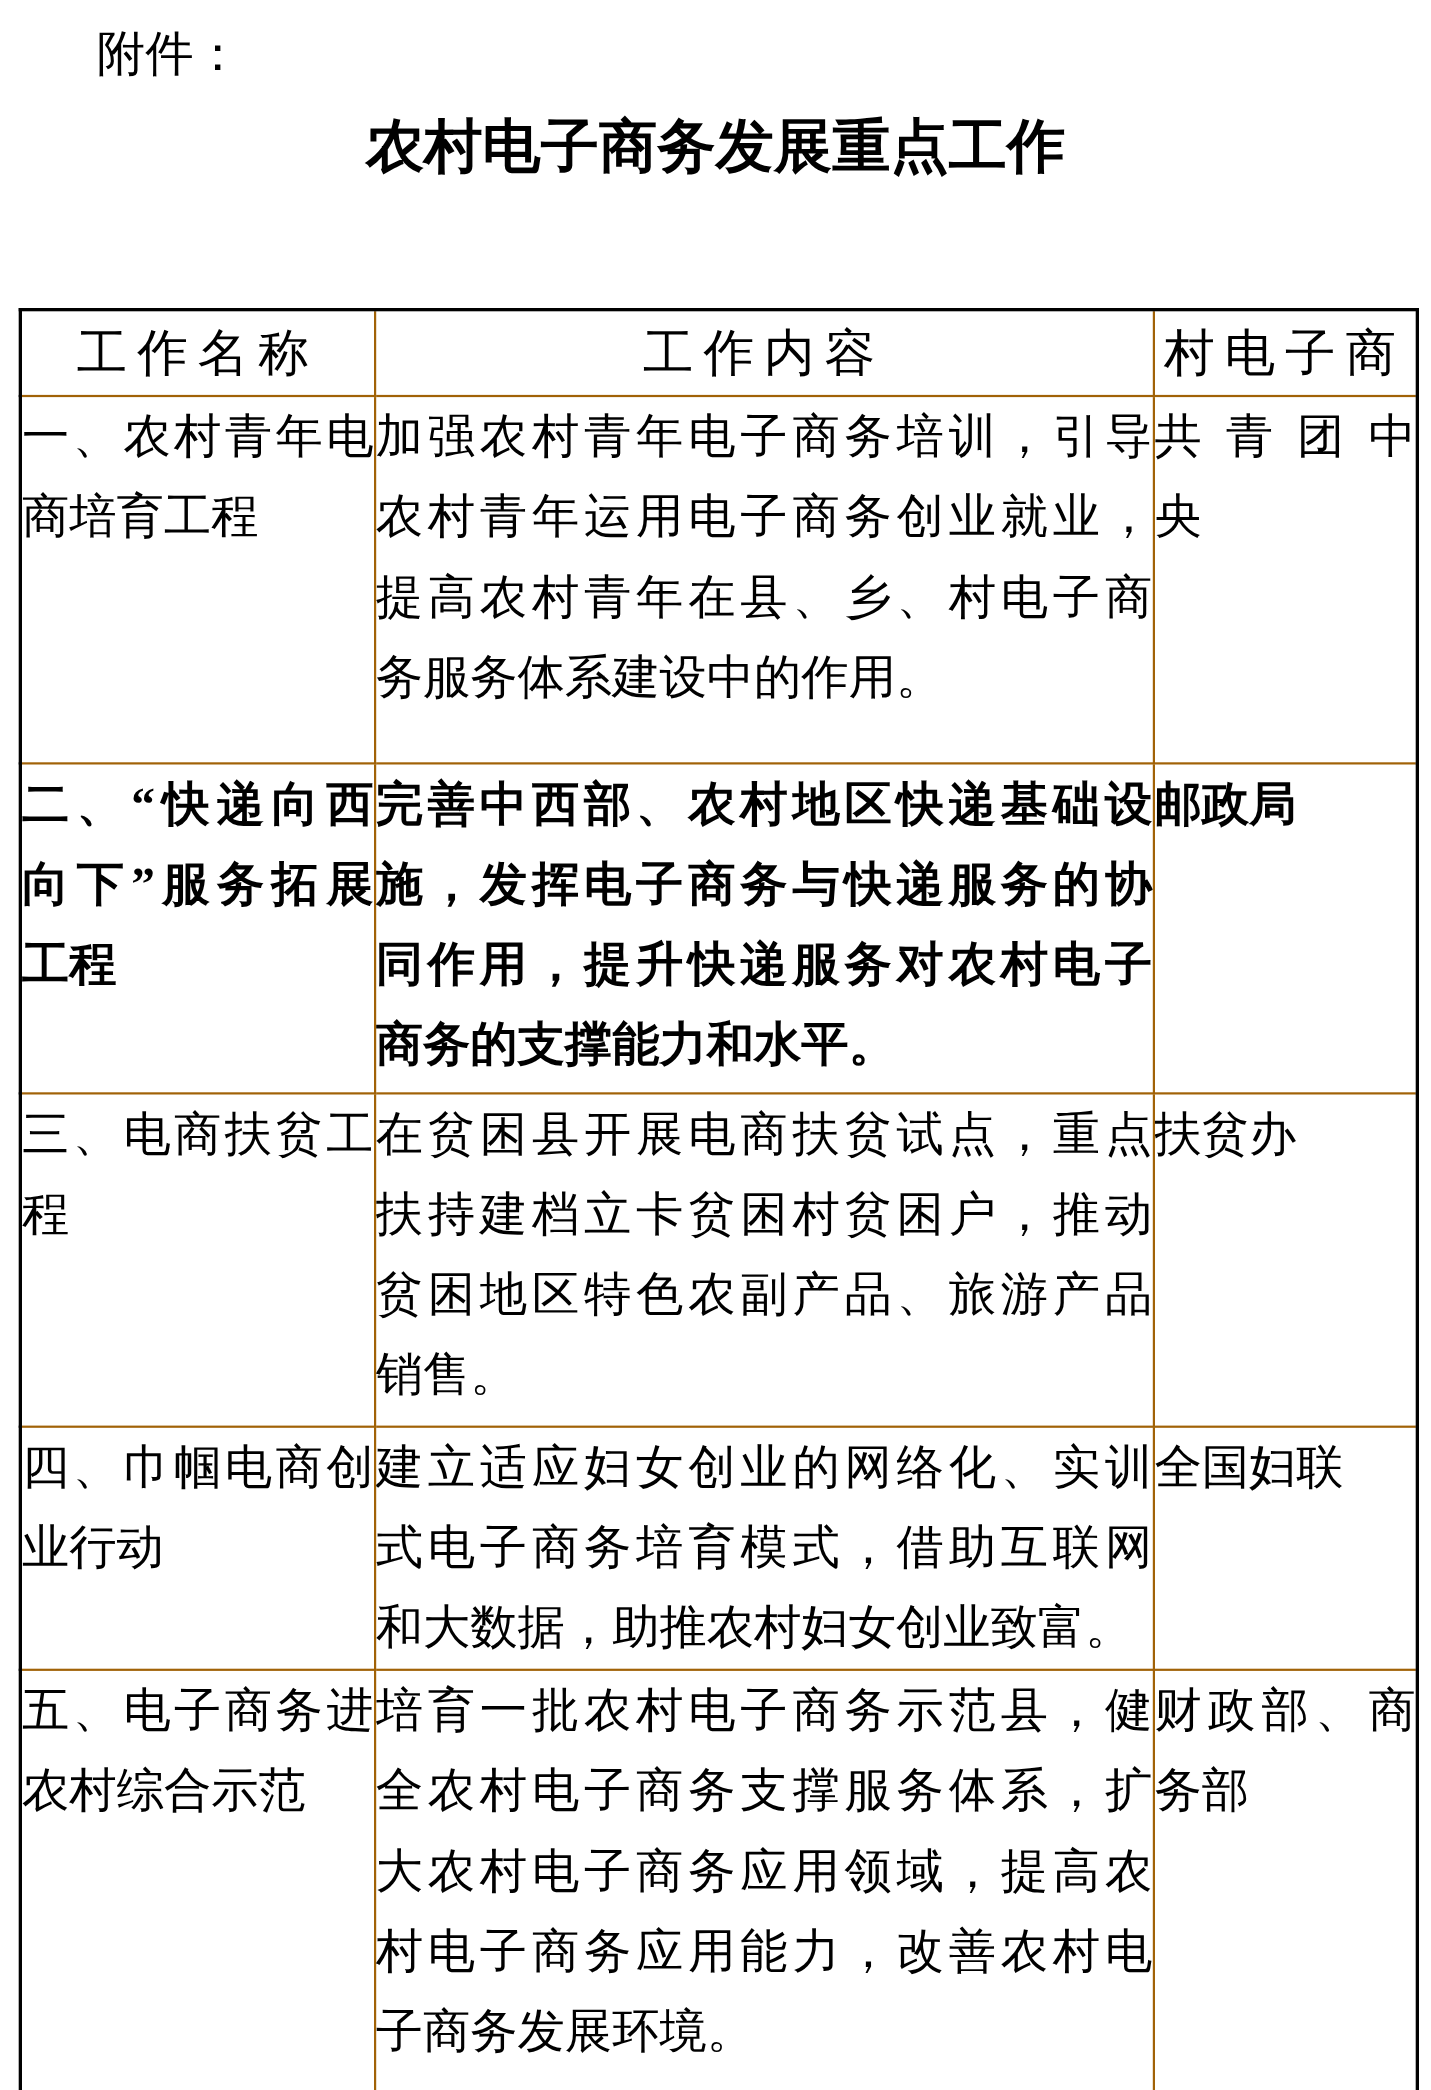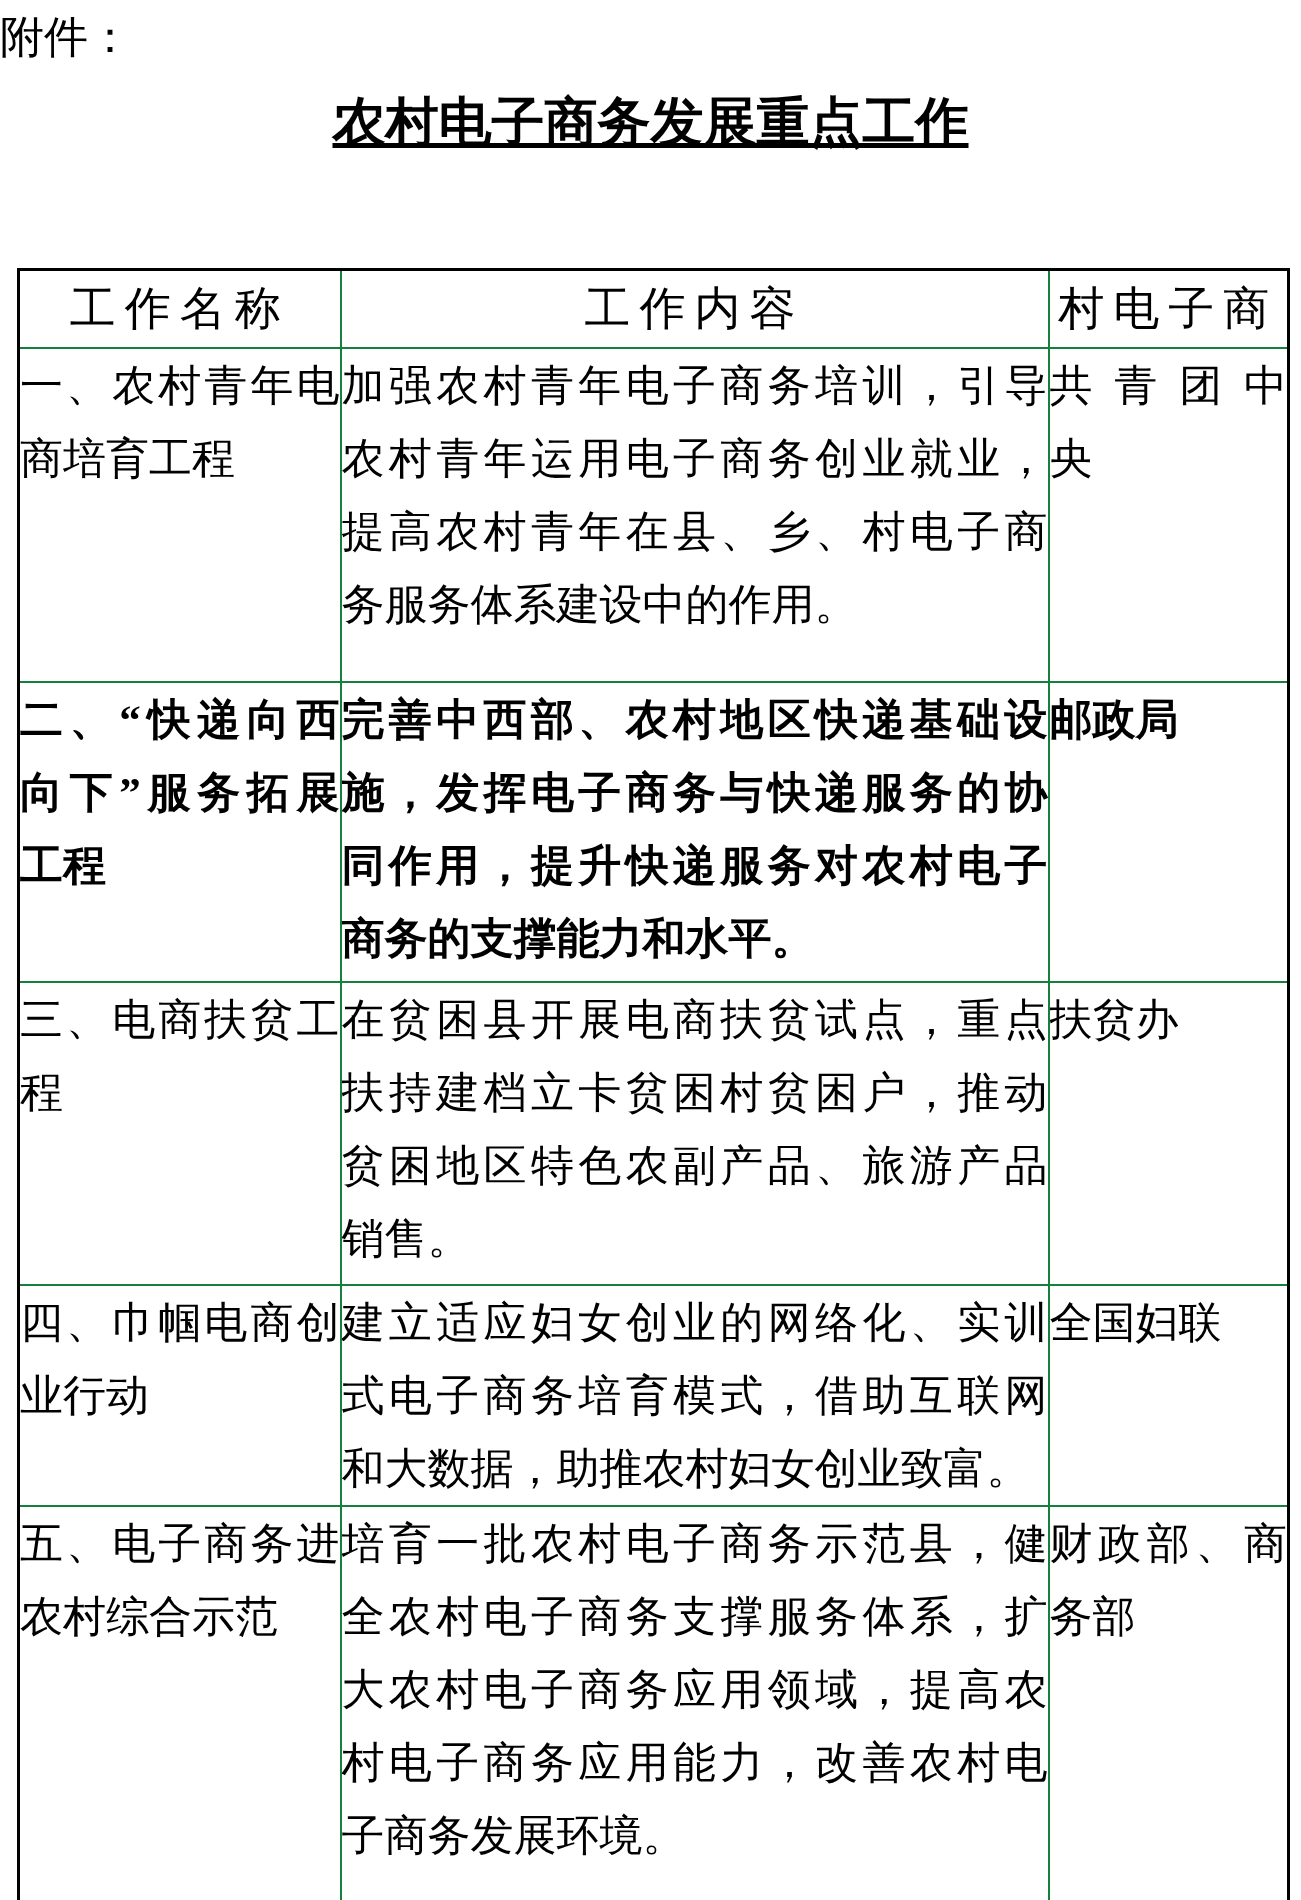--- a/index.html
+++ b/index.html
@@ -4,42 +4,42 @@
 <style>
   * { box-sizing: border-box; }
   html, body {
     margin: 0; padding: 0;
     width: 1301px; height: 1900px;
     background: #ffffff;
     color: #000000;
     font-family: "Liberation Serif", serif;
   }
   .attachment-label {
-    padding-top: 12px;
+    padding-top: 24px;
+    margin-left: 88px;
     font-size: 44px;
     line-height: 52px;
   }
   .doc-title {
     margin-top: 28px;
     text-align: center;
     font-size: 53px;
     font-weight: bold;
     line-height: 60px;
-    text-decoration: underline;
   }
   table.work-table {
     border-collapse: collapse;
     table-layout: fixed;
     width: 1270px;
     margin: 116px 0 0 17px;
     border: 3px solid #000;
   }
   table.work-table th,
   table.work-table td {
-    border: 2px solid #15803d;
+    border: 2px solid #a16207;
     padding: 0;
   }
   th {
     height: 78px;
     font-weight: normal;
     font-size: 46px;
     text-align: center;
     vertical-align: middle;
     letter-spacing: 9px;
   }

